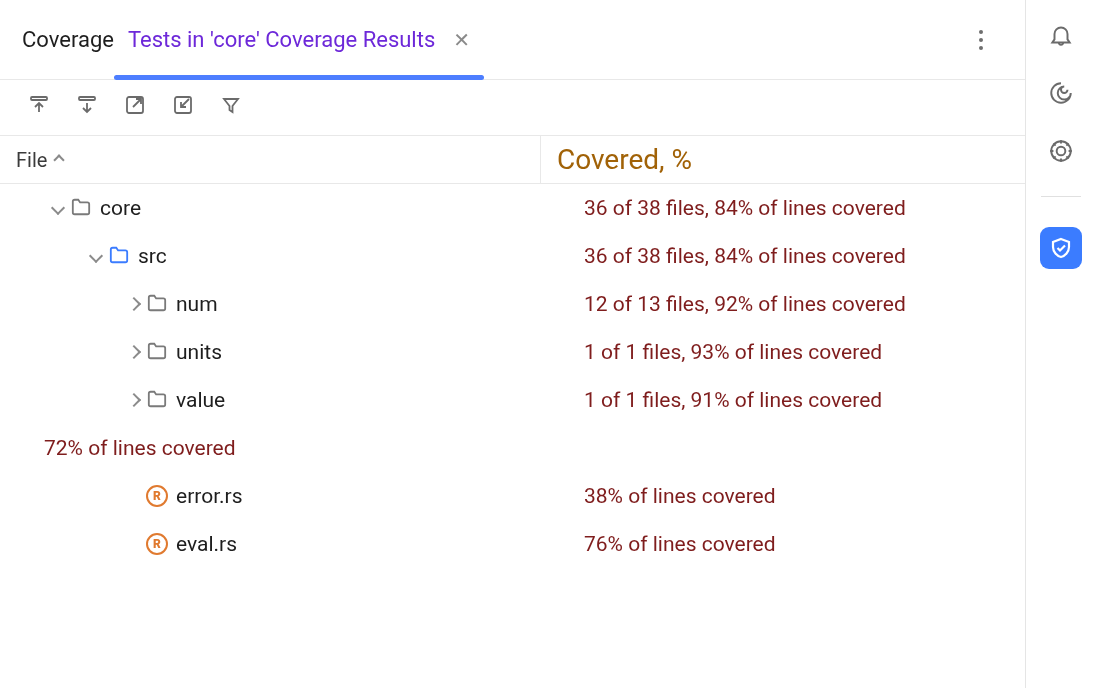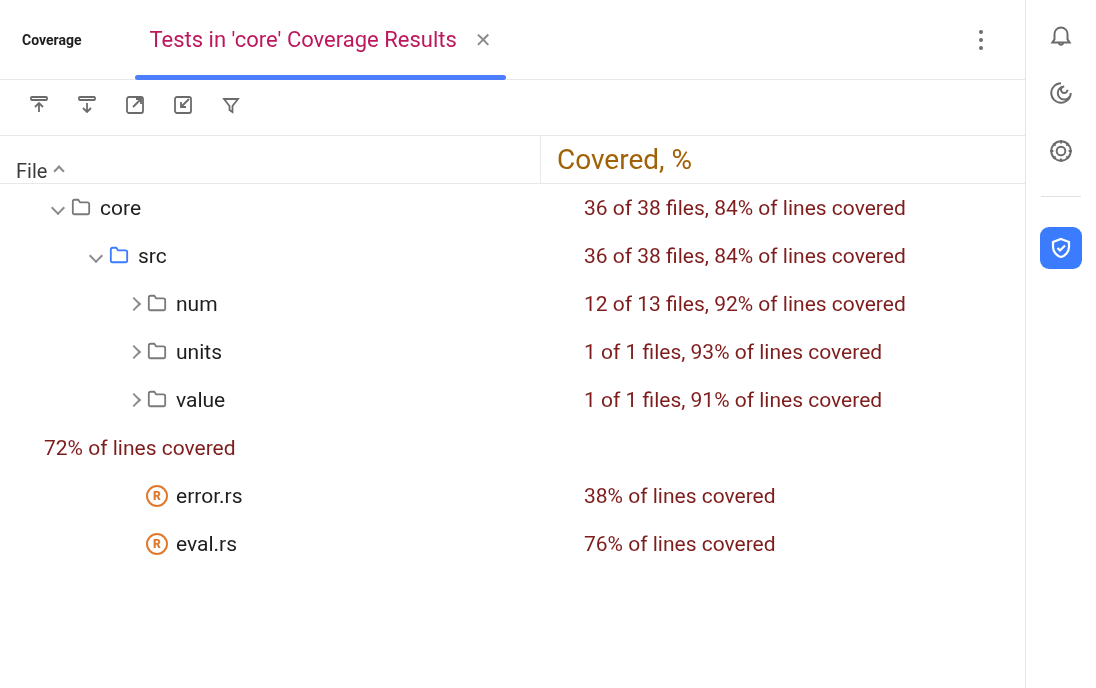--- a/index.html
+++ b/index.html
@@ -18,61 +18,60 @@
 
 
 .header {
   height: 80px;
   border-bottom: 1px solid #e8e8e8;
   display: flex;
   align-items: stretch;
   padding-left: 22px;
 }
 .header-title {
-  font-size: 14px;
-  font-weight: 700;
-  display: flex;
-  align-items: center;
-  margin-right: 54px;
+  font-size: 22px;
+  font-weight: 400;
+  display: flex;
+  align-items: center;
 }
 .tab {
   display: flex;
   align-items: center;
   position: relative;
   padding: 0 14px;
 }
 .tab-active-bar {
   position: absolute;
   left: 0; right: 0; bottom: -1px;
   height: 5px;
   background: #4d7eff;
   border-radius: 3px;
 }
-.tab-label { font-size: 22px; color: #be185d; }
+.tab-label { font-size: 22px; color: #6d28d9; }
 .tab-close { margin-left: 18px; color: #8a8a8a; font-size: 20px; cursor: pointer; }
 .header-spacer { flex: 1; }
 .header-actions { display: flex; align-items: center; gap: 22px; padding-right: 20px; }
 .header-actions .icon { color: #6e6e6e; cursor: pointer; }
 
 
 .toolbar {
   height: 56px;
   display: flex;
   align-items: center;
   gap: 26px;
   padding-left: 28px;
   border-bottom: 1px solid #e8e8e8;
 }
 .toolbar .icon { color: #6b6b6b; cursor: pointer; }
 
 
 .cols {
   height: 48px;
   display: flex;
-  align-items: flex-end;
+  align-items: center;
   border-bottom: 1px solid #e8e8e8;
 }
 .col-file { width: 540px; padding-left: 16px; display: flex; align-items: center; gap: 8px; font-size: 20px; color: #3b3b3b; }
 .col-cov { flex: 1; padding-left: 16px; font-size: 28px; color: #a16207; border-left: 1px solid #e8e8e8; height: 100%; display: flex; align-items: center; }
 
 
 .tree { flex: 1; overflow: auto; margin-left: 36px; }
 .tree-row {
   height: 48px;
   display: flex;

